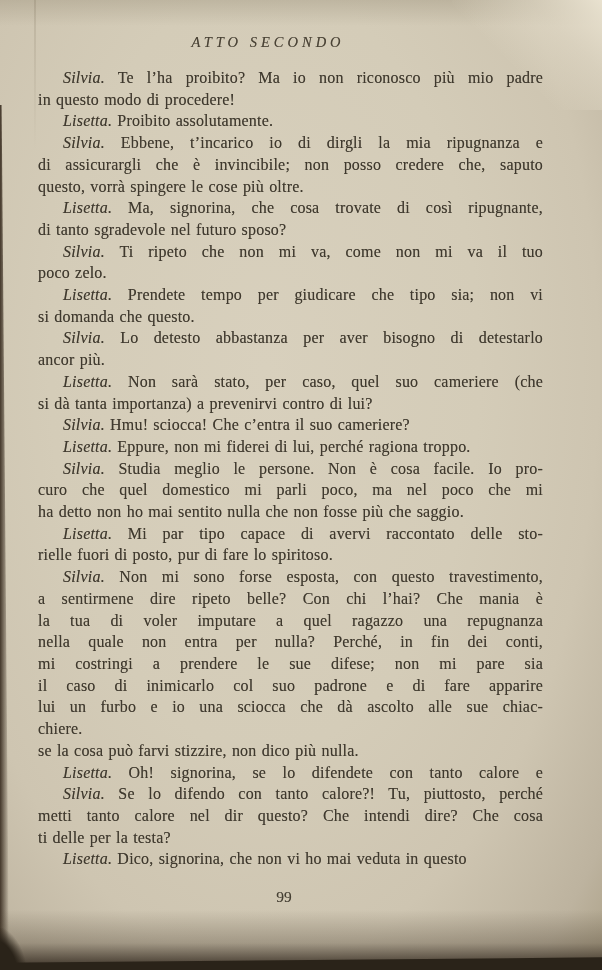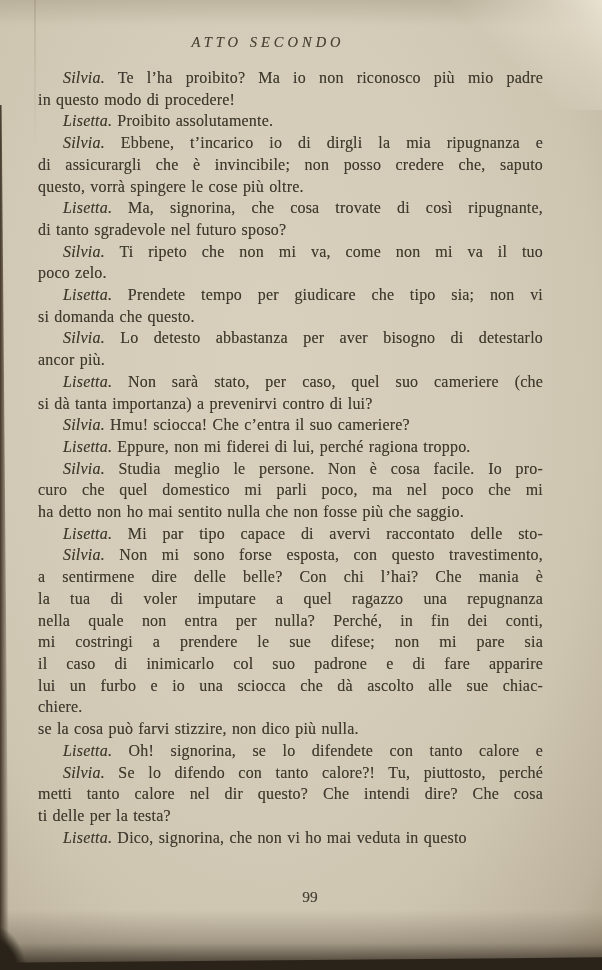--- a/index.html
+++ b/index.html
@@ -77,21 +77,21 @@
   .line {
     text-align: justify;
     text-align-last: justify;
     white-space: normal;
   }
   .line.last { text-align-last: left; }
   .line.indent { text-indent: 25px; }
   .speaker { font-style: italic; }
 
   .page-number {
-    position: absolute; left: 50px; top: 888px; width: 520px;
+    position: absolute; left: 24px; top: 888px; width: 520px;
     text-align: center;
     font-size: 15.5px;
     color: #453f33;
     text-shadow: 0 0 0.6px rgba(69,63,51,0.5);
   }
 </style>
 </head>
 <body>
 
 <div class="photo">
@@ -117,22 +117,23 @@
       <div class="line indent"><span class="speaker">Silvia.</span> Lo detesto abbastanza per aver bisogno di detestarlo</div>
       <div class="line last">ancor più.</div>
       <div class="line indent"><span class="speaker">Lisetta.</span> Non sarà stato, per caso, quel suo cameriere (che</div>
       <div class="line last">si dà tanta importanza) a prevenirvi contro di lui?</div>
       <div class="line indent last"><span class="speaker">Silvia.</span> Hmu! sciocca! Che c’entra il suo cameriere?</div>
       <div class="line indent last"><span class="speaker">Lisetta.</span> Eppure, non mi fiderei di lui, perché ragiona troppo.</div>
       <div class="line indent"><span class="speaker">Silvia.</span> Studia meglio le persone. Non è cosa facile. Io pro-</div>
       <div class="line">curo che quel domestico mi parli poco, ma nel poco che mi</div>
       <div class="line last">ha detto non ho mai sentito nulla che non fosse più che saggio.</div>
       <div class="line indent"><span class="speaker">Lisetta.</span> Mi par tipo capace di avervi raccontato delle sto-</div>
+      <div class="line last">rielle fuori di posto, pur di fare lo spiritoso.</div>
       <div class="line indent"><span class="speaker">Silvia.</span> Non mi sono forse esposta, con questo travestimento,</div>
-      <div class="line">a sentirmene dire delle belle? Con chi l’hai? Che mania è</div>
+      <div class="line">a sentirmene dire ripeto belle? Con chi l’hai? Che mania è</div>
       <div class="line">la tua di voler imputare a quel ragazzo una repugnanza</div>
       <div class="line">nella quale non entra per nulla? Perché, in fin dei conti,</div>
       <div class="line">mi costringi a prendere le sue difese; non mi pare sia</div>
       <div class="line">il caso di inimicarlo col suo padrone e di fare apparire</div>
       <div class="line">lui un furbo e io una sciocca che dà ascolto alle sue chiac-</div>
       <div class="line last">chiere.</div>
       <div class="line last">se la cosa può farvi stizzire, non dico più nulla.</div>
       <div class="line indent"><span class="speaker">Lisetta.</span> Oh! signorina, se lo difendete con tanto calore e</div>
       <div class="line indent"><span class="speaker">Silvia.</span> Se lo difendo con tanto calore?! Tu, piuttosto, perché</div>
       <div class="line">metti tanto calore nel dir questo? Che intendi dire? Che cosa</div>

